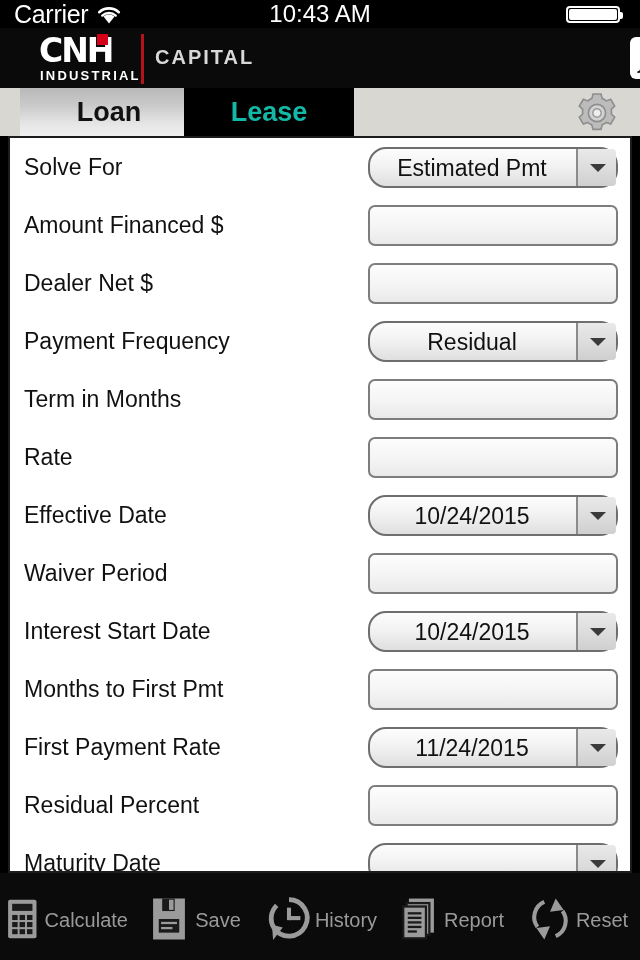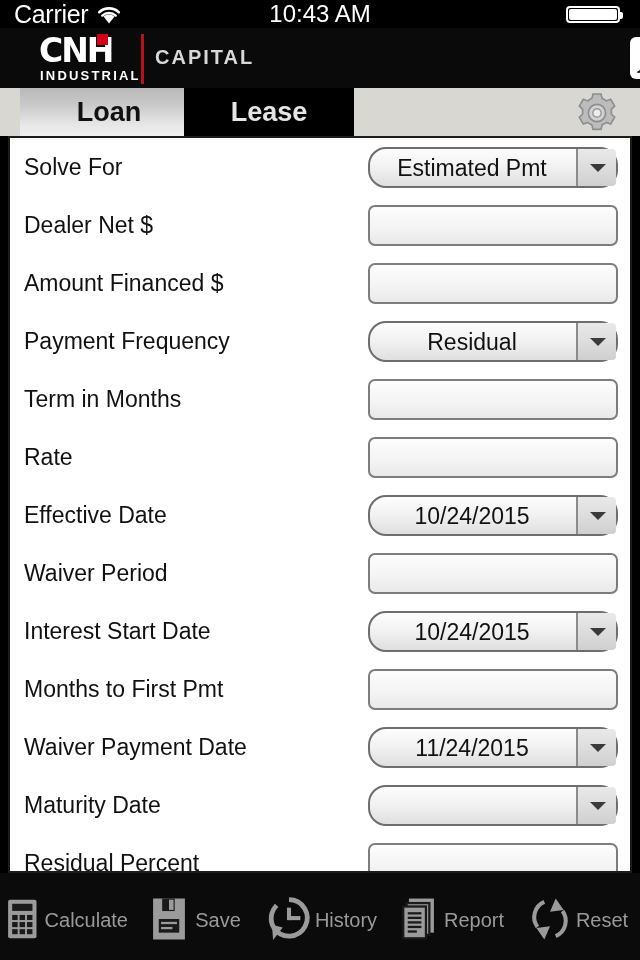--- a/index.html
+++ b/index.html
@@ -92,21 +92,21 @@
   .tab {
     position:absolute; top:0; height:48px;
     display:flex; align-items:center; justify-content:center;
     font-size:27px; font-weight:bold;
   }
   .tab-loan {
     left:20px; width:178px;
     background:linear-gradient(to bottom,#b9b9b9 0%,#c9c9c9 35%,#e6e6e6 75%,#f0f0f0 100%);
     color:#111;
   }
-  .tab-lease { left:184px; width:170px; background:#000; color:#e5e5e5; }
+  .tab-lease { left:184px; width:170px; background:#000; color:#14b8a6; }
   .gear { position:absolute; right:20px; top:5px; width:46px; height:40px; }
 
   
   .panel {
     position:absolute; left:8px; top:136px; width:624px; height:737px;
     background:#fff; border:2px solid #1c1c1c; overflow:hidden;
   }
   .row { position:relative; height:58px; width:100%; }
   .rlabel {
     position:absolute; left:14px; top:0; height:58px;
@@ -211,32 +211,32 @@
         <div class="row">
           <div class="rlabel">Solve For</div>
           <div class="ctl">
             <div class="sel">
               <div class="val">Estimated Pmt</div>
               <div class="arrowbox"></div>
             </div>
           </div>
         </div>
         <div class="row">
+          <div class="rlabel">Amount Financed $</div>
+          <div class="ctl">
+            <div class="field"></div>
+          </div>
+        </div>
+        <div class="row">
           <div class="rlabel">Dealer Net $</div>
           <div class="ctl">
             <div class="field"></div>
           </div>
         </div>
         <div class="row">
-          <div class="rlabel">Amount Financed $</div>
-          <div class="ctl">
-            <div class="field"></div>
-          </div>
-        </div>
-        <div class="row">
           <div class="rlabel">Payment Frequency</div>
           <div class="ctl">
             <div class="sel">
               <div class="val">Residual</div>
               <div class="arrowbox"></div>
             </div>
           </div>
         </div>
         <div class="row">
           <div class="rlabel">Term in Months</div>
@@ -274,41 +274,41 @@
             </div>
           </div>
         </div>
         <div class="row">
           <div class="rlabel">Months to First Pmt</div>
           <div class="ctl">
             <div class="field"></div>
           </div>
         </div>
         <div class="row">
-          <div class="rlabel">Waiver Payment Date</div>
+          <div class="rlabel">First Payment Rate</div>
           <div class="ctl">
             <div class="sel">
               <div class="val">11/24/2015</div>
               <div class="arrowbox"></div>
             </div>
           </div>
         </div>
         <div class="row">
+          <div class="rlabel">Residual Percent</div>
+          <div class="ctl">
+            <div class="field"></div>
+          </div>
+        </div>
+        <div class="row">
           <div class="rlabel">Maturity Date</div>
           <div class="ctl">
             <div class="sel">
               <div class="val"></div>
               <div class="arrowbox"></div>
             </div>
-          </div>
-        </div>
-        <div class="row">
-          <div class="rlabel">Residual Percent</div>
-          <div class="ctl">
-            <div class="field"></div>
           </div>
         </div>
       </div>
   </div>
 
   <div class="toolbar">
 
     <div class="tbitem" style="left:0">
       <svg class="tbicon" viewBox="0 0 44 44">
         <rect x="8" y="3" width="28" height="38" rx="2" fill="#9b9b9b"></rect>

